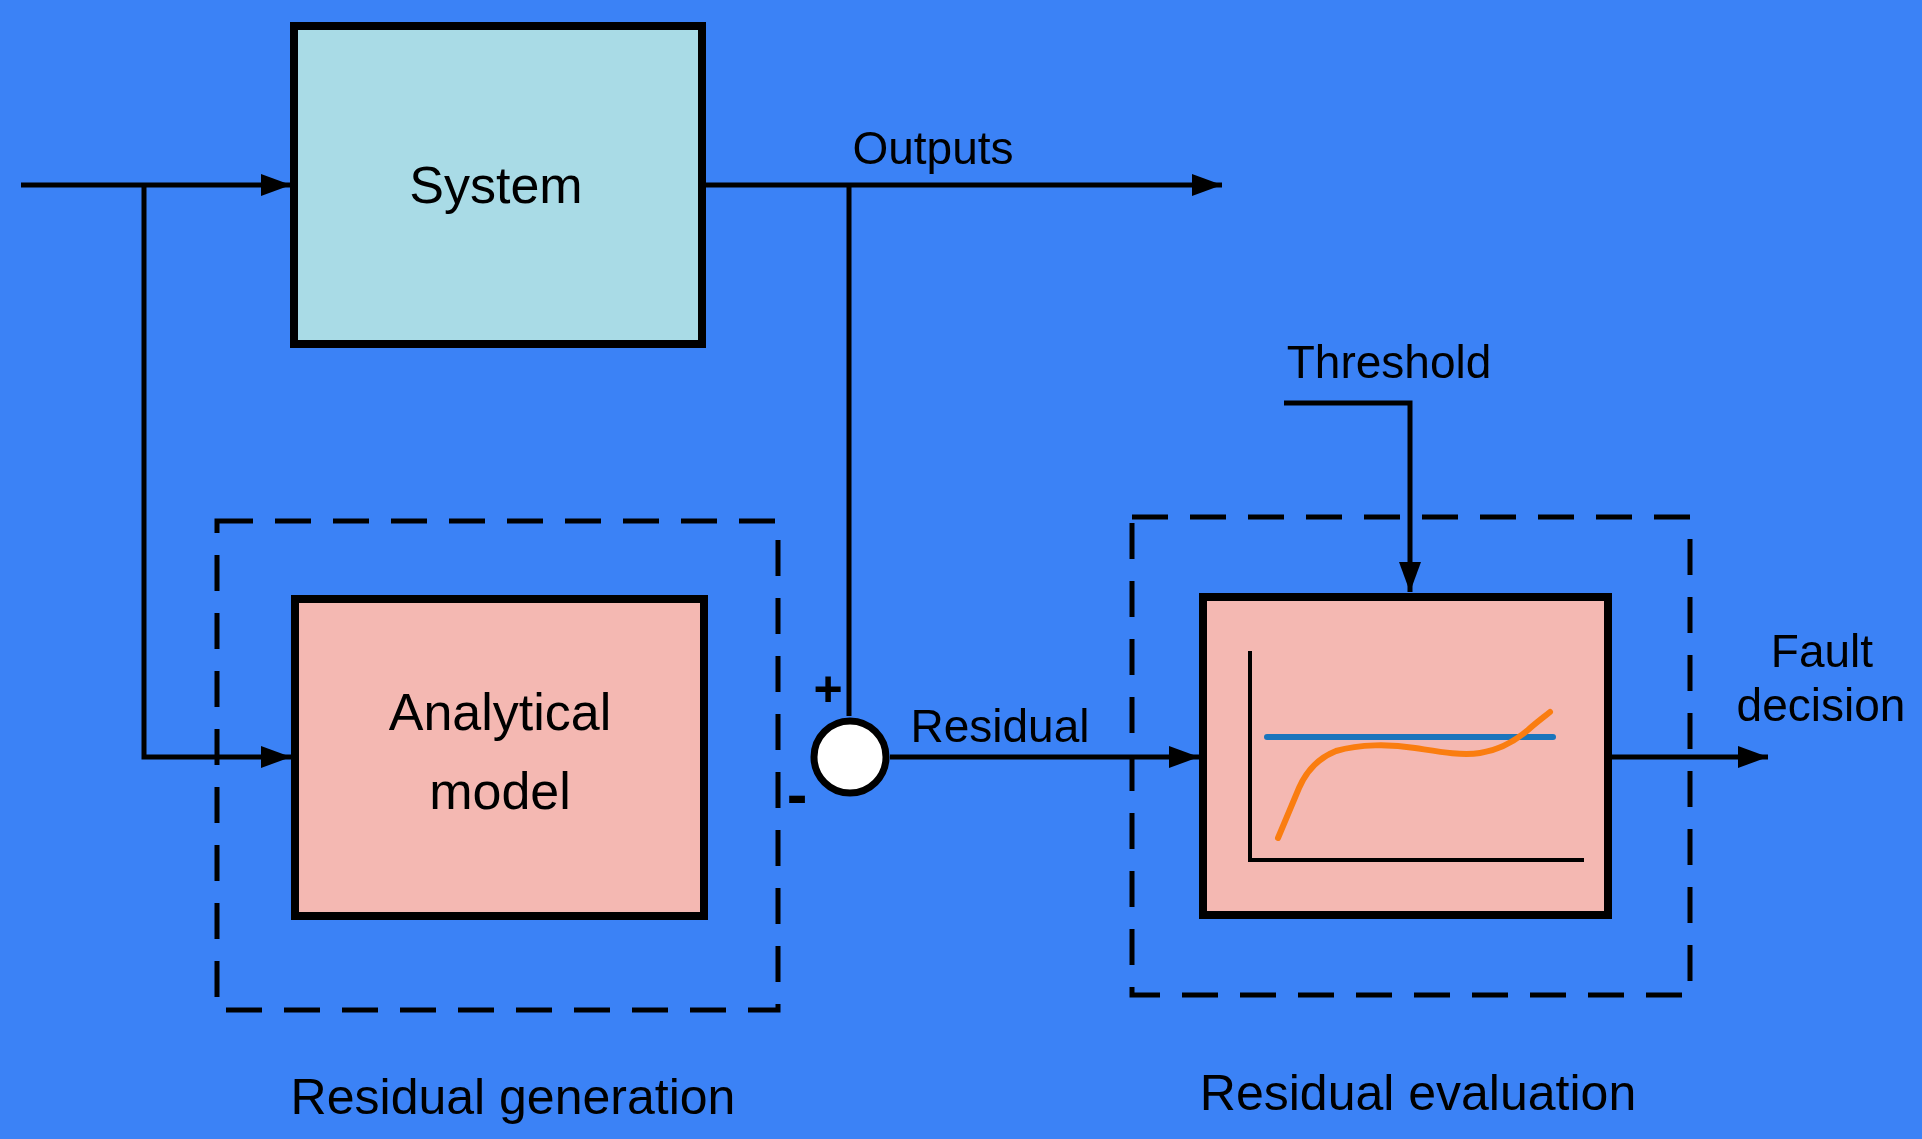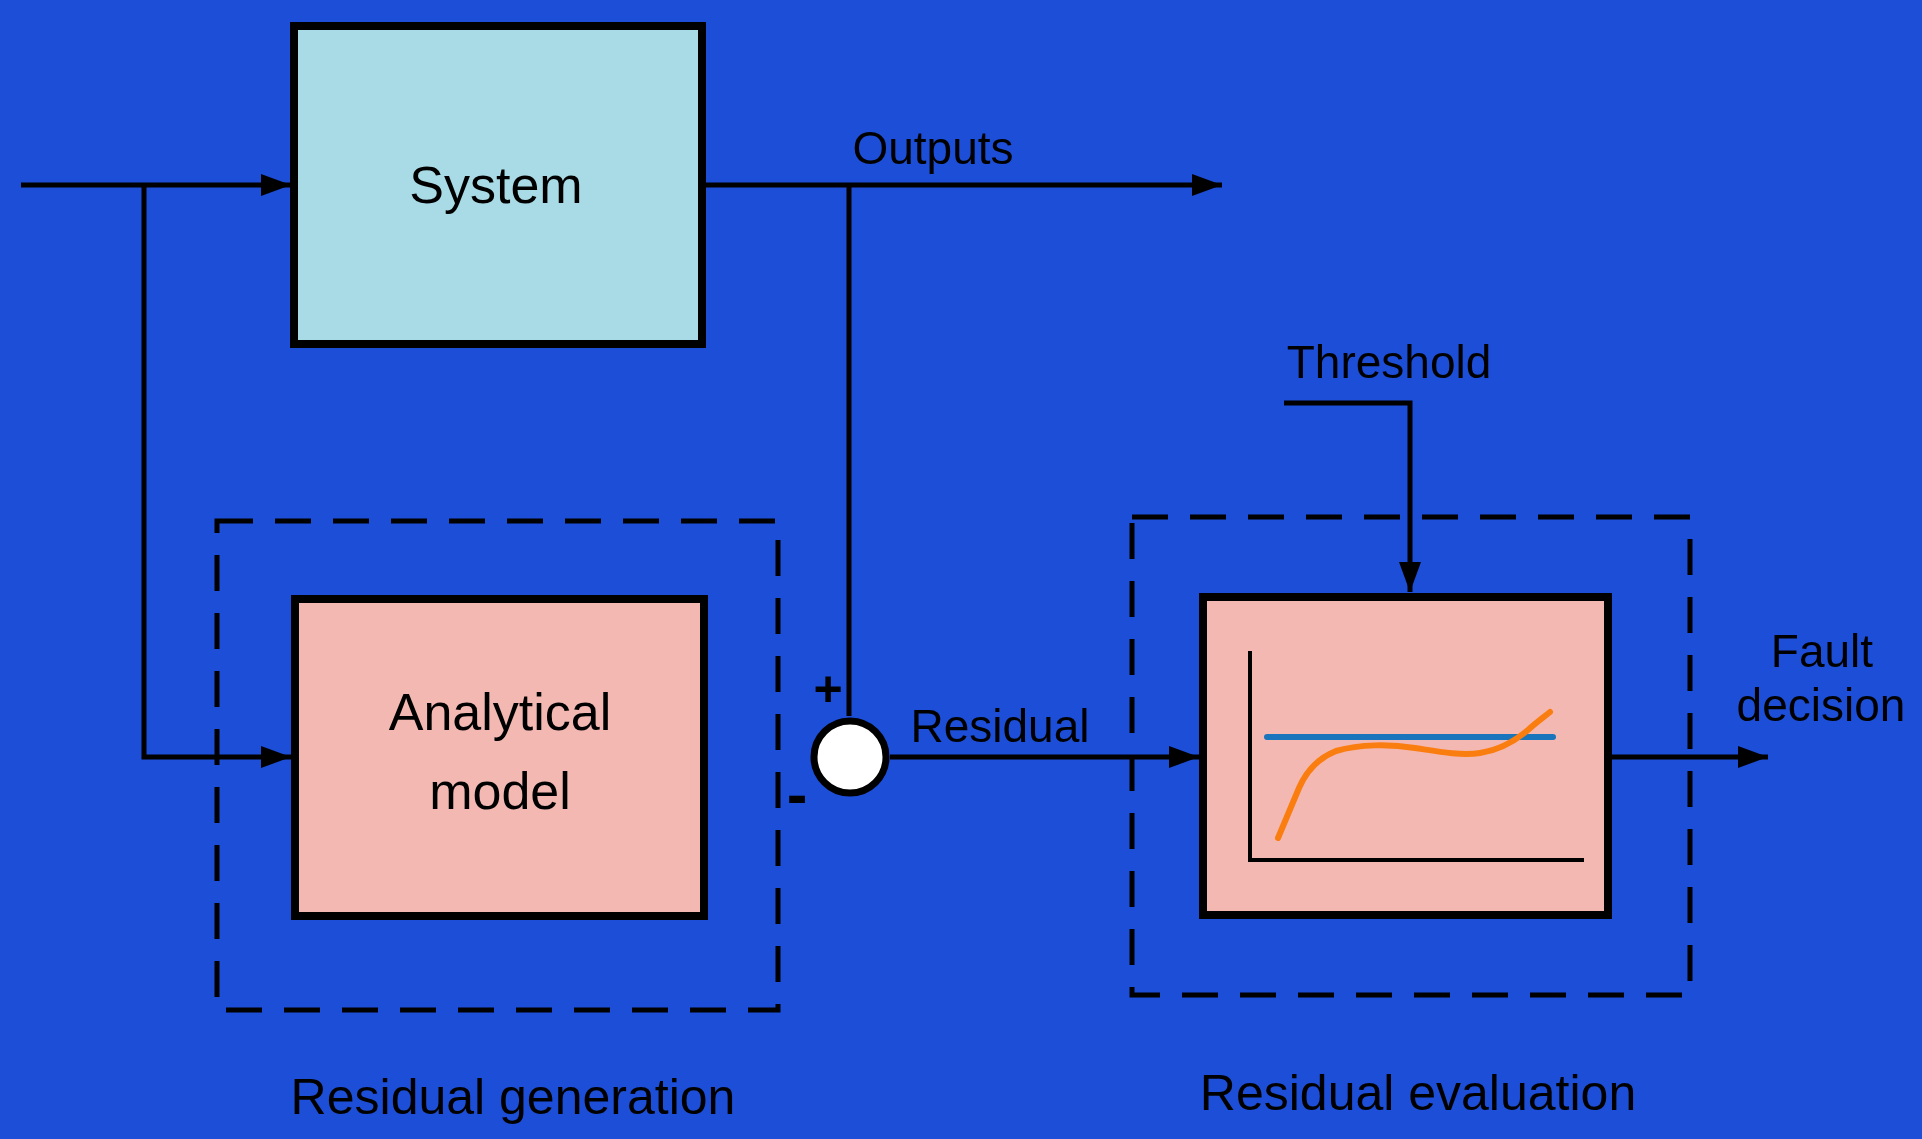--- a/index.html
+++ b/index.html
@@ -3,21 +3,21 @@
 <meta charset="utf-8">
 <style>
   :root{
     --c-black:#000000;
     --c-system:#a9dbe6;
     --c-pink:#f4b8b2;
     --c-blue:#1b75bc;
     --c-orange:#fa7d10;
   }
   html,body{margin:0;padding:0;background:#ffffff;}
-  .stage{width:1922px;height:1139px;position:relative;background:#1d4ed8;}
+  .stage{width:1922px;height:1139px;position:relative;background:#3b82f6;}
   svg{display:block;}
   text{
     font-family:"Liberation Sans","DejaVu Sans",sans-serif;
     fill:#000000;
   }
   .block-label{font-size:52px;}
   .signal-label{font-size:46px;}
   .zone-label{font-size:50px;}
   .sign-label{font-size:50px;font-weight:bold;}
   .line{stroke:#000000;stroke-width:5;fill:none;}

